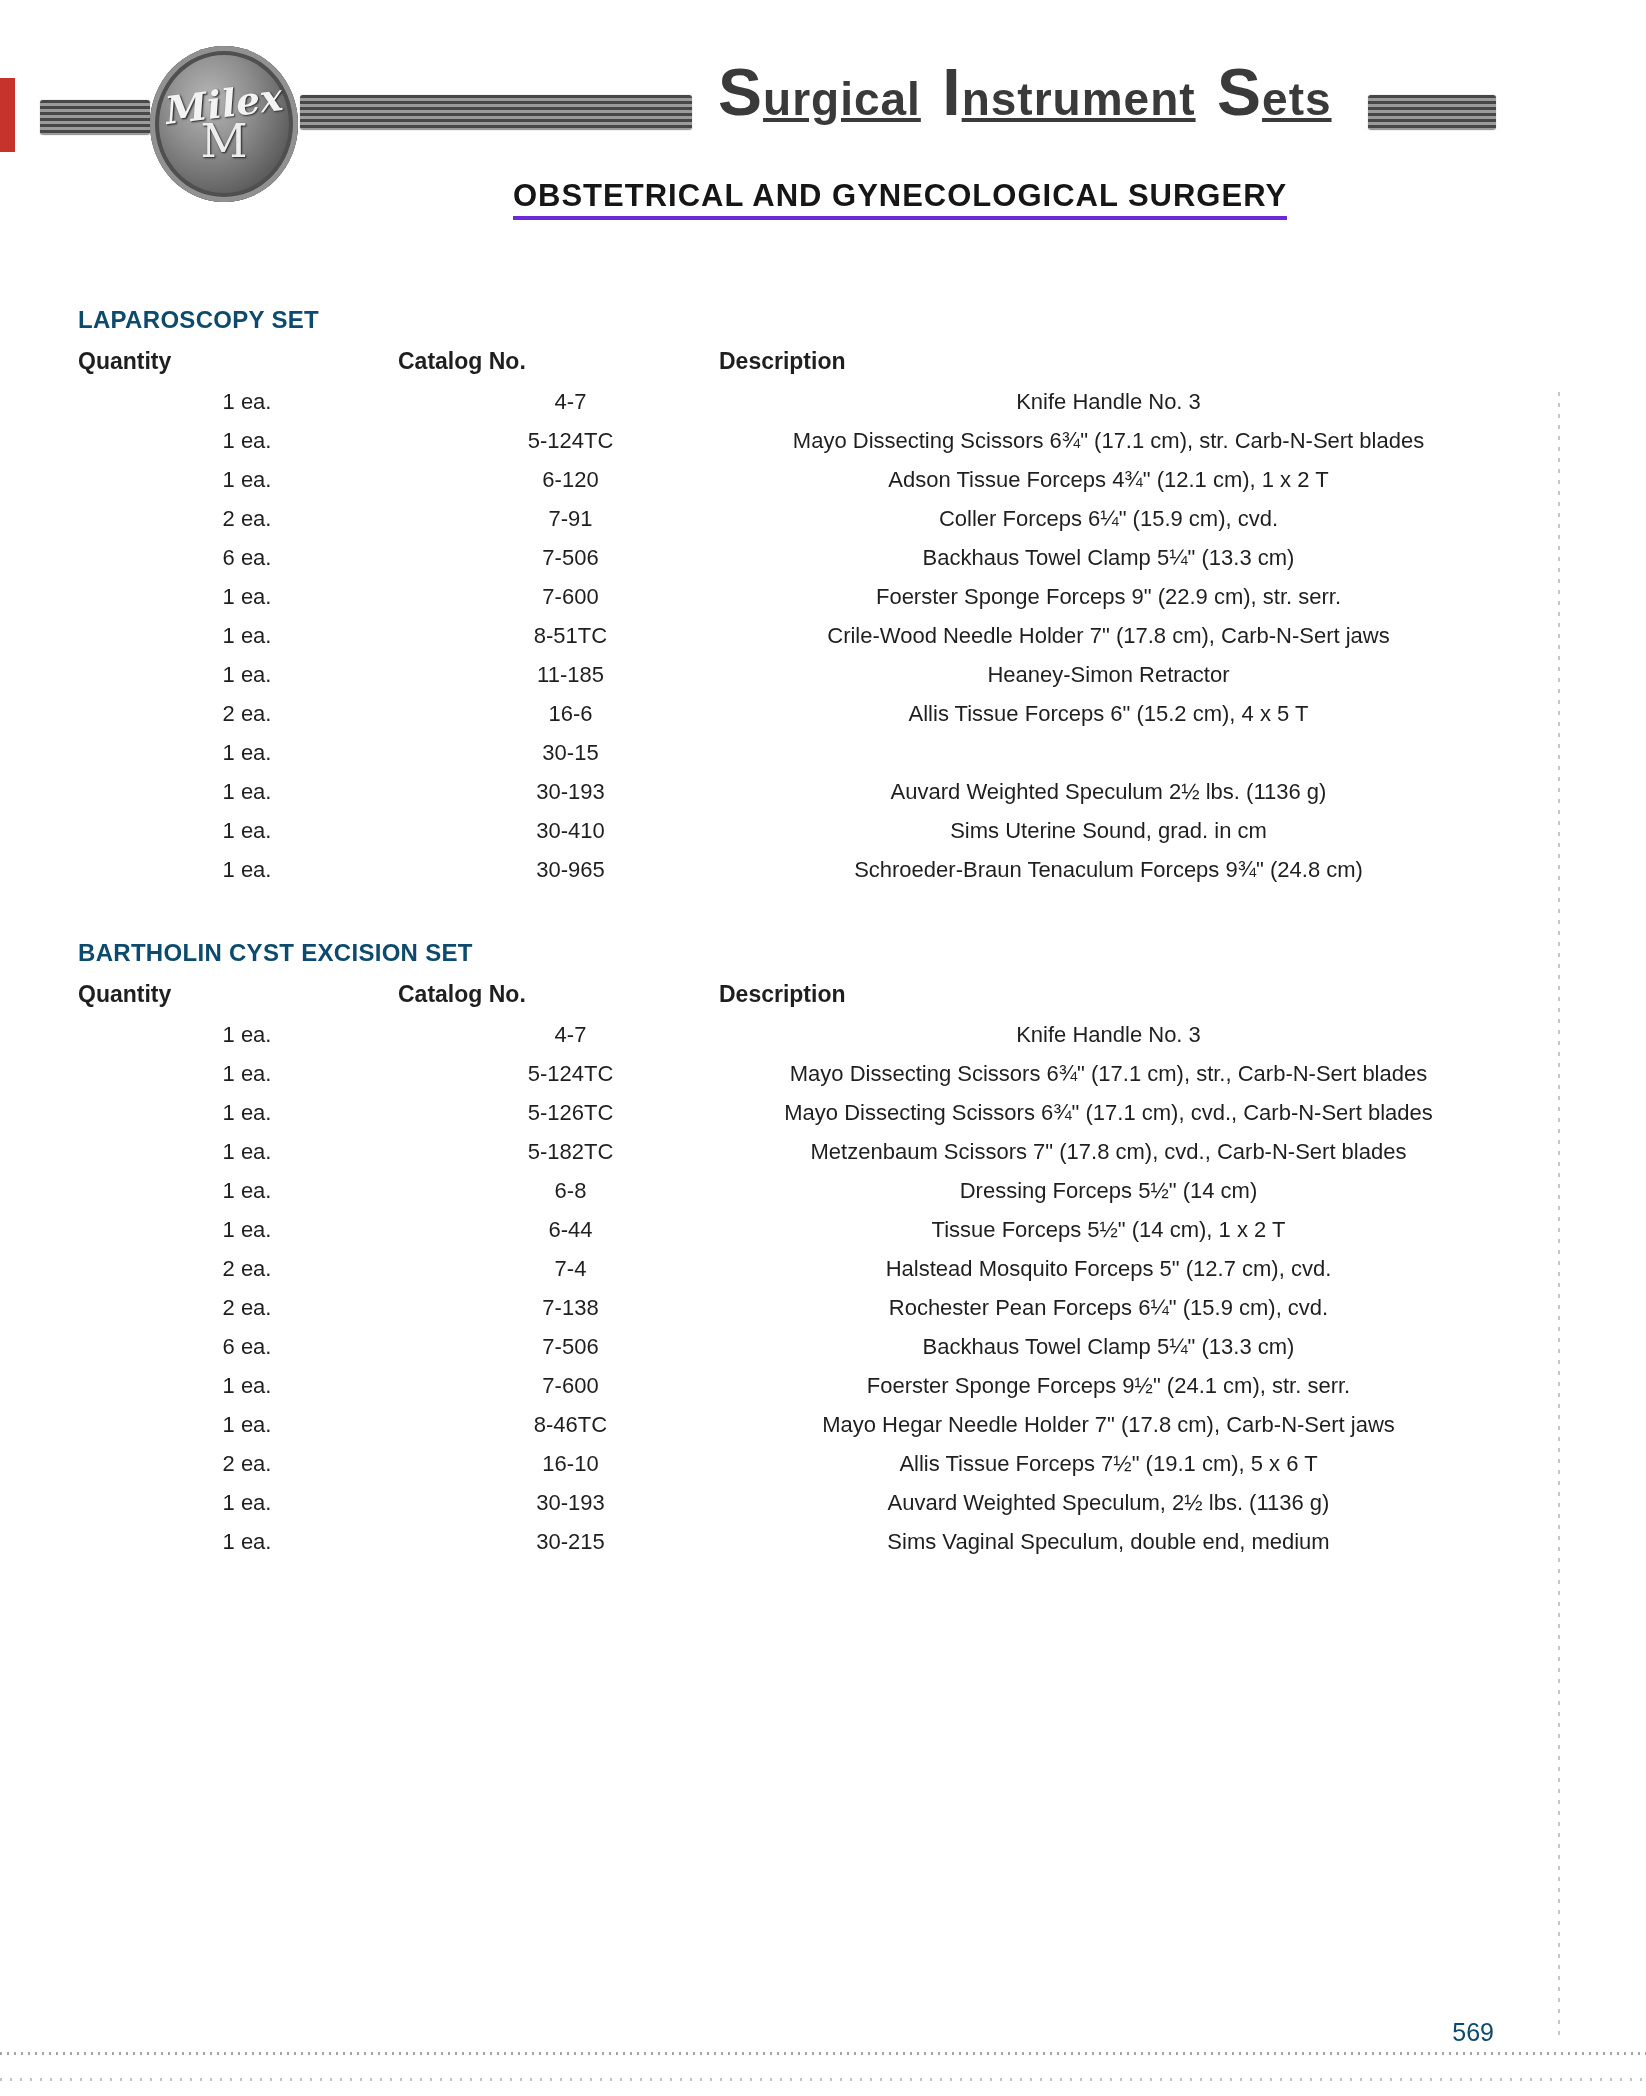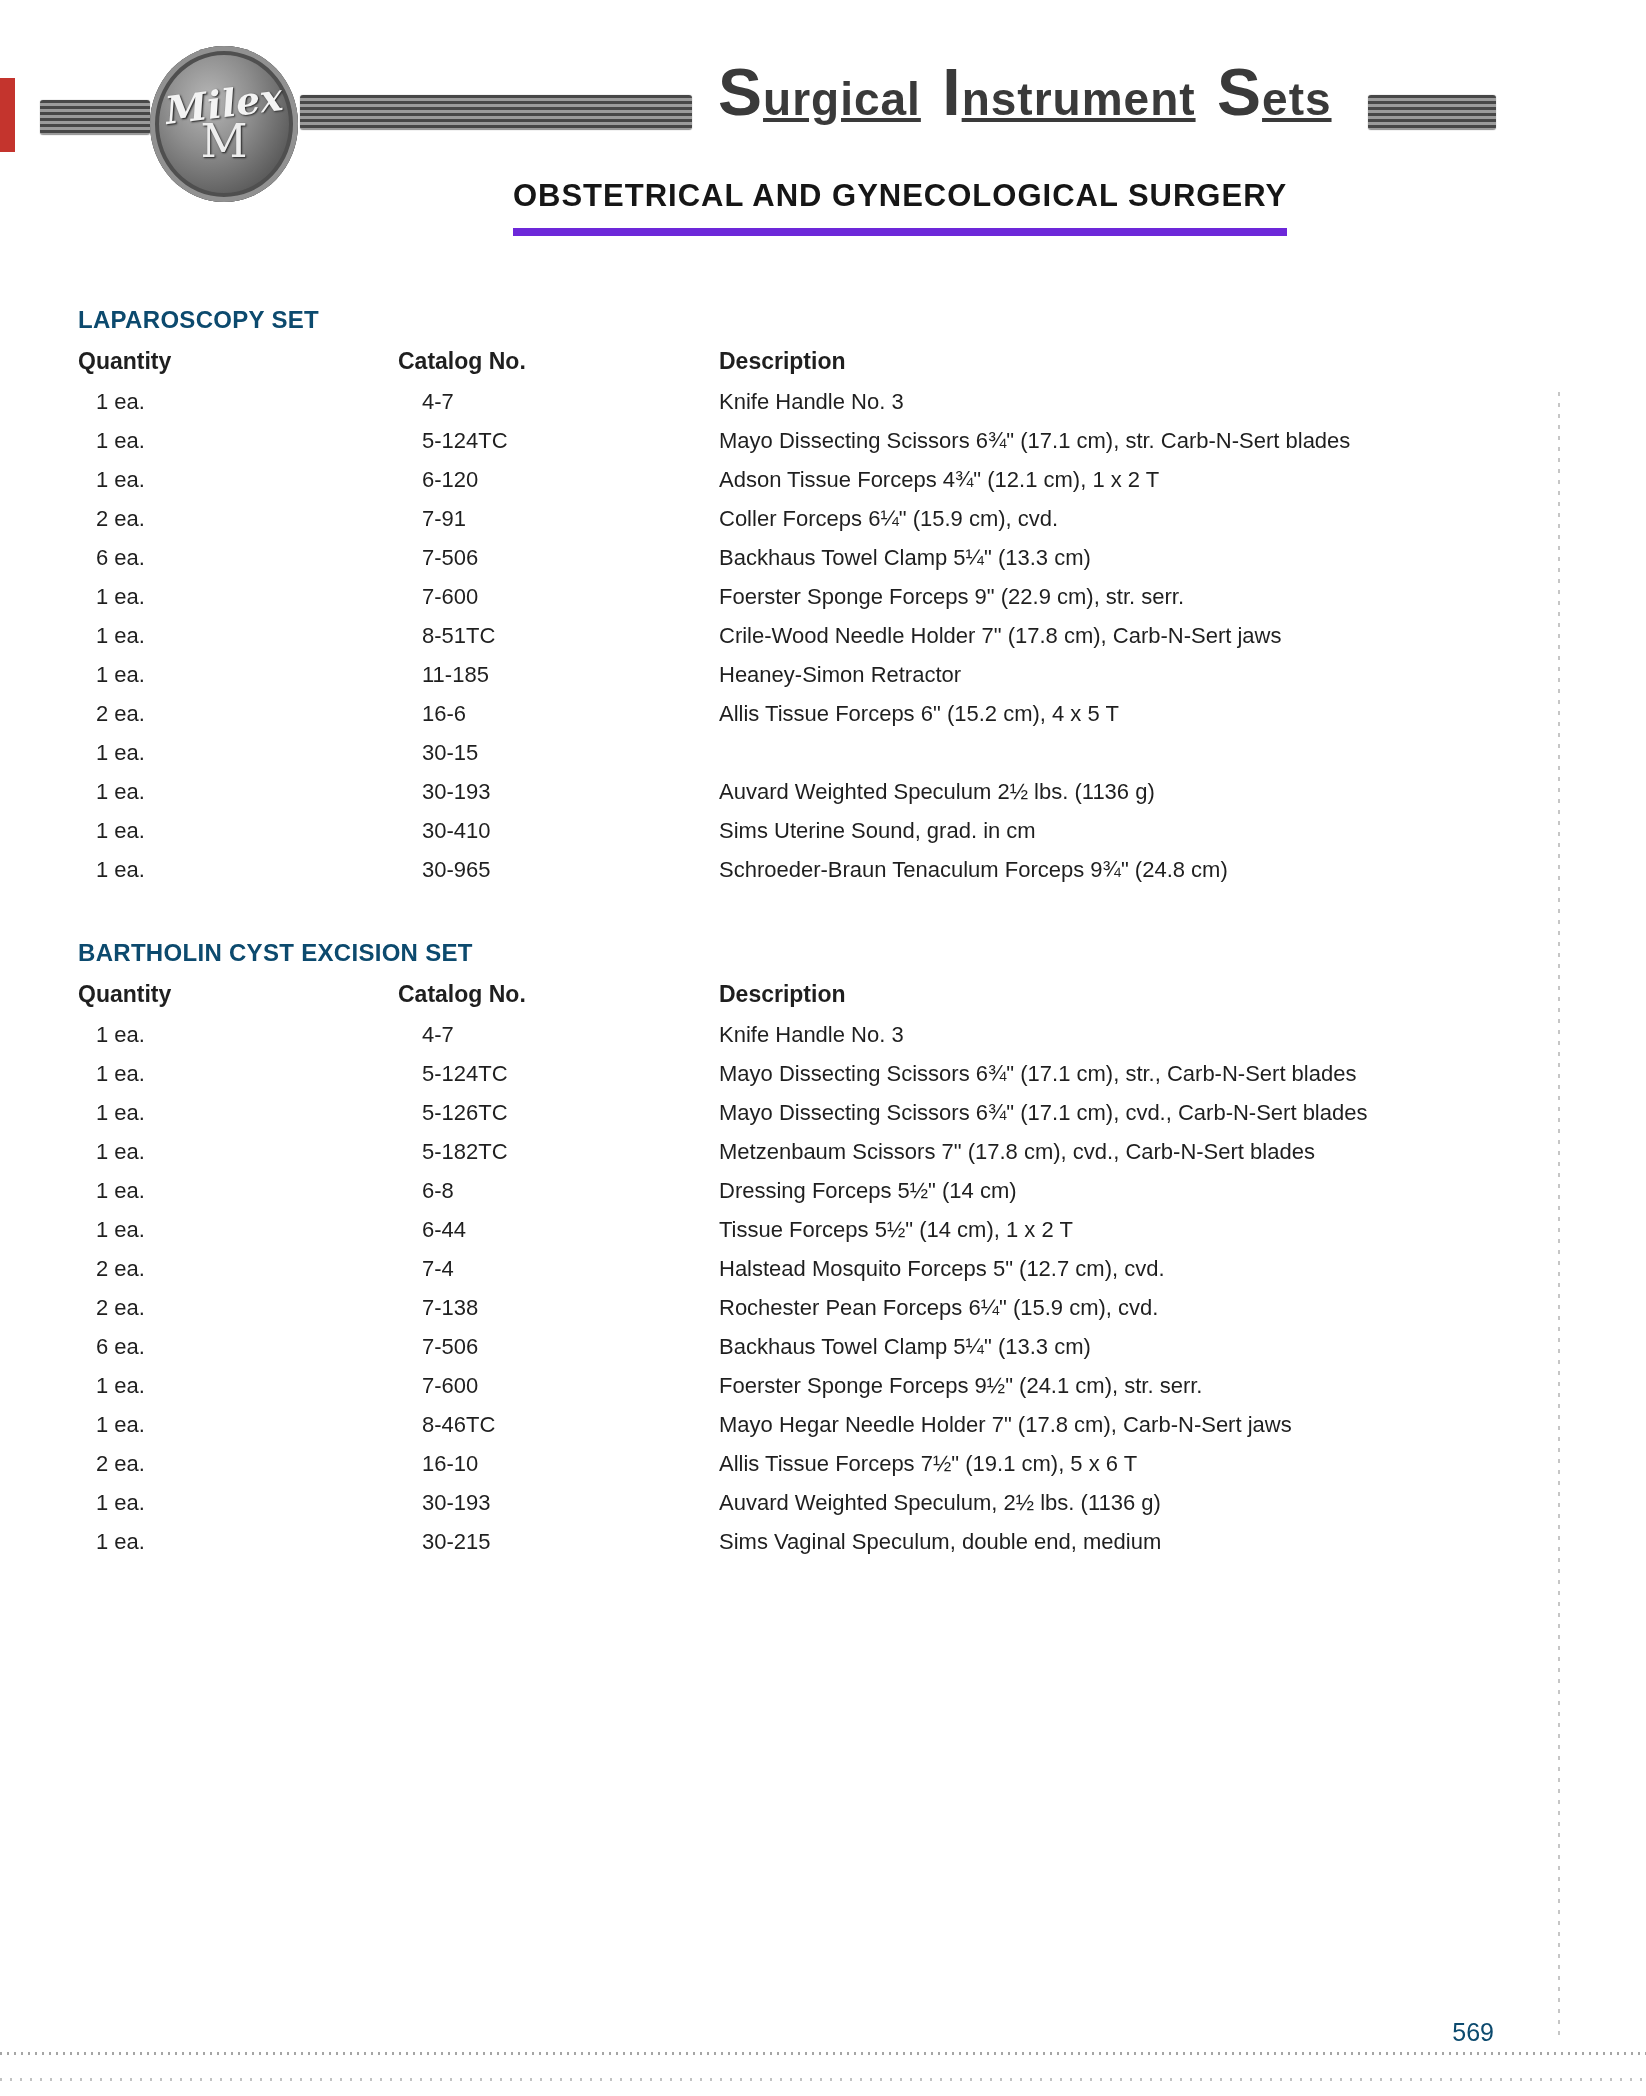--- a/index.html
+++ b/index.html
@@ -55,28 +55,28 @@
   }
   .ht-word { margin-right:16px; }
   .ht-cap  { font-size:66px; }
   .ht-rest { font-size:46px;text-decoration:underline; }
 
   
   .page-title {
     position:absolute; left:430px; top:178px; width:940px; margin:0;
     text-align:center; font-size:31px; font-weight:bold; letter-spacing:1px; color:#161616;
   }
-  .title-underline { border-bottom:8px solid #6d28d9; padding-bottom:14px; display:inline-block; }
+  .title-underline { border-bottom:4px solid #6d28d9; padding-bottom:2px; display:inline-block; }
 
   
   .content { position:absolute; left:78px; top:306px; width:1420px; }
   .set-title { margin:0 0 6px 0; font-size:24px; font-weight:bold; letter-spacing:.3px; color:#0c4a6e; }
   .thead, .trow { display:grid; grid-template-columns:320px 321px 1fr; align-items:center; }
   .thead { height:42px; font-size:23px; font-weight:bold; }
-  .trow  { height:39px; font-size:22px; }
+  .trow  { height:39px; font-size:22px;text-align:center; }
   .qty-cell { padding-left:18px; }
   .catalog-cell { font-weight:normal;margin-left:24px; }
   .description-cell { white-space:nowrap; }
   .set + .set { margin-top:50px; }
 
   .page-number { position:absolute; right:152px; top:2018px; font-size:25px; color:#0c4a6e; }
 </style>
 </head>
 <body>
 

